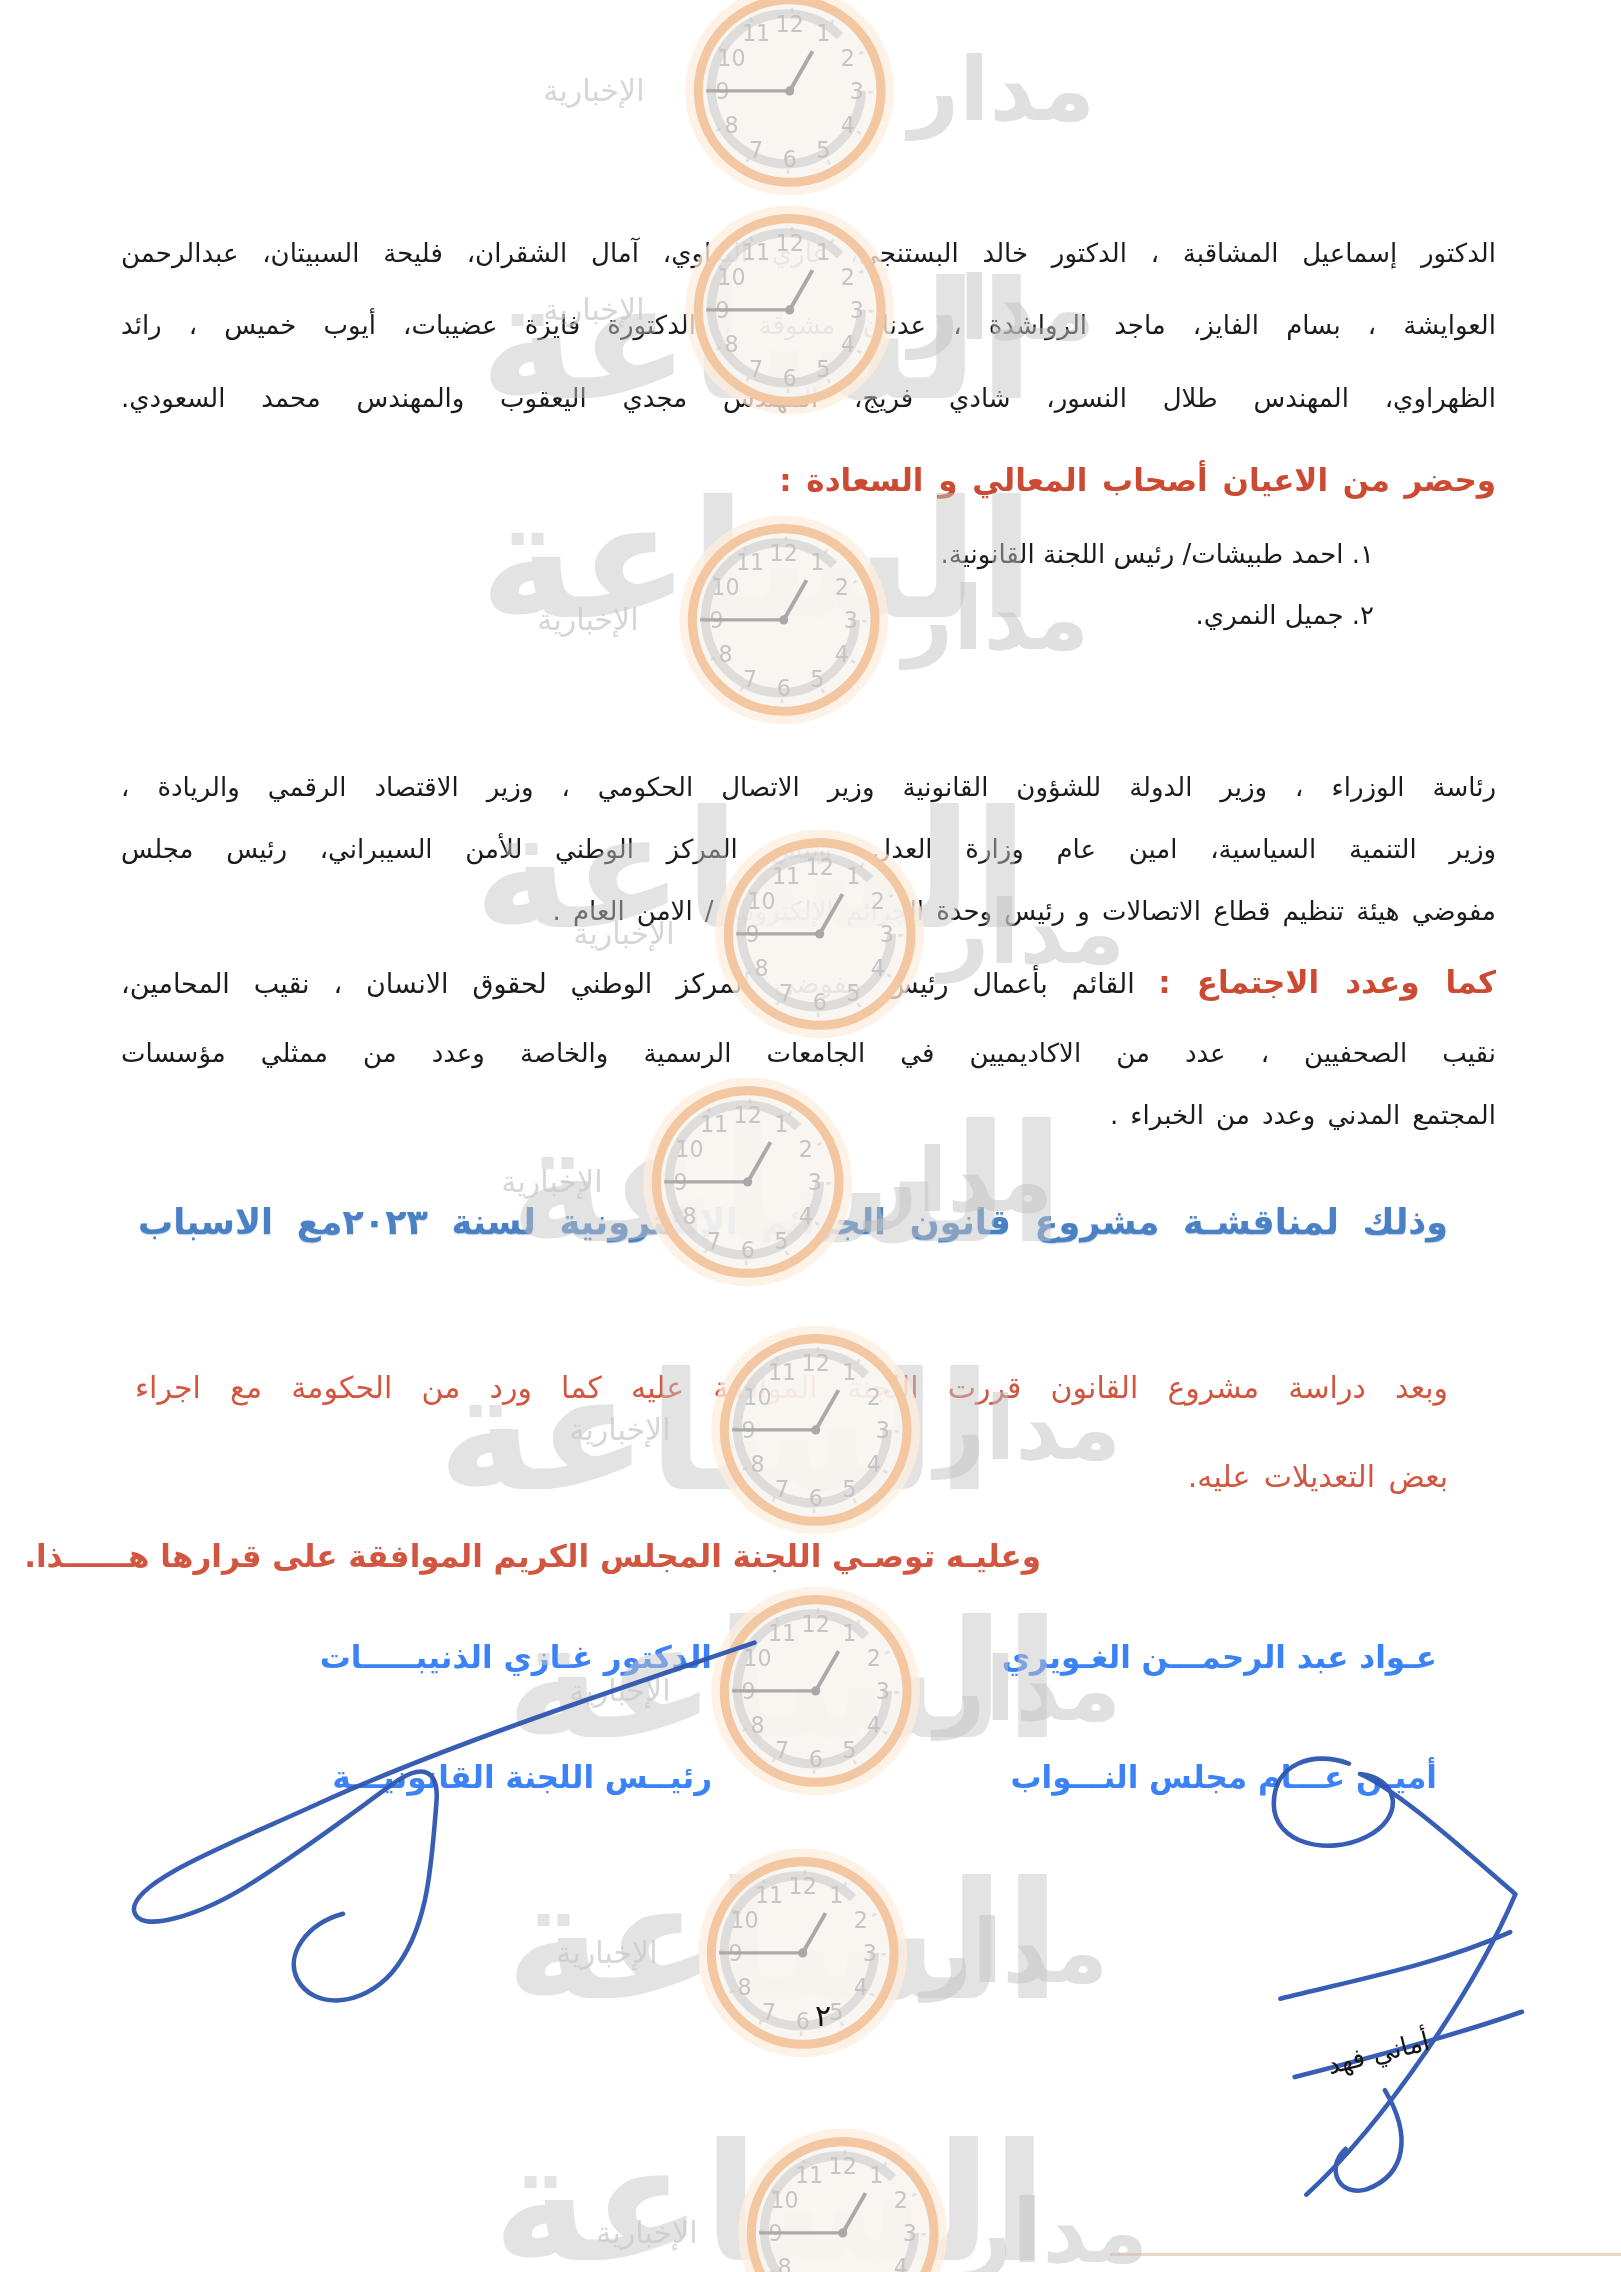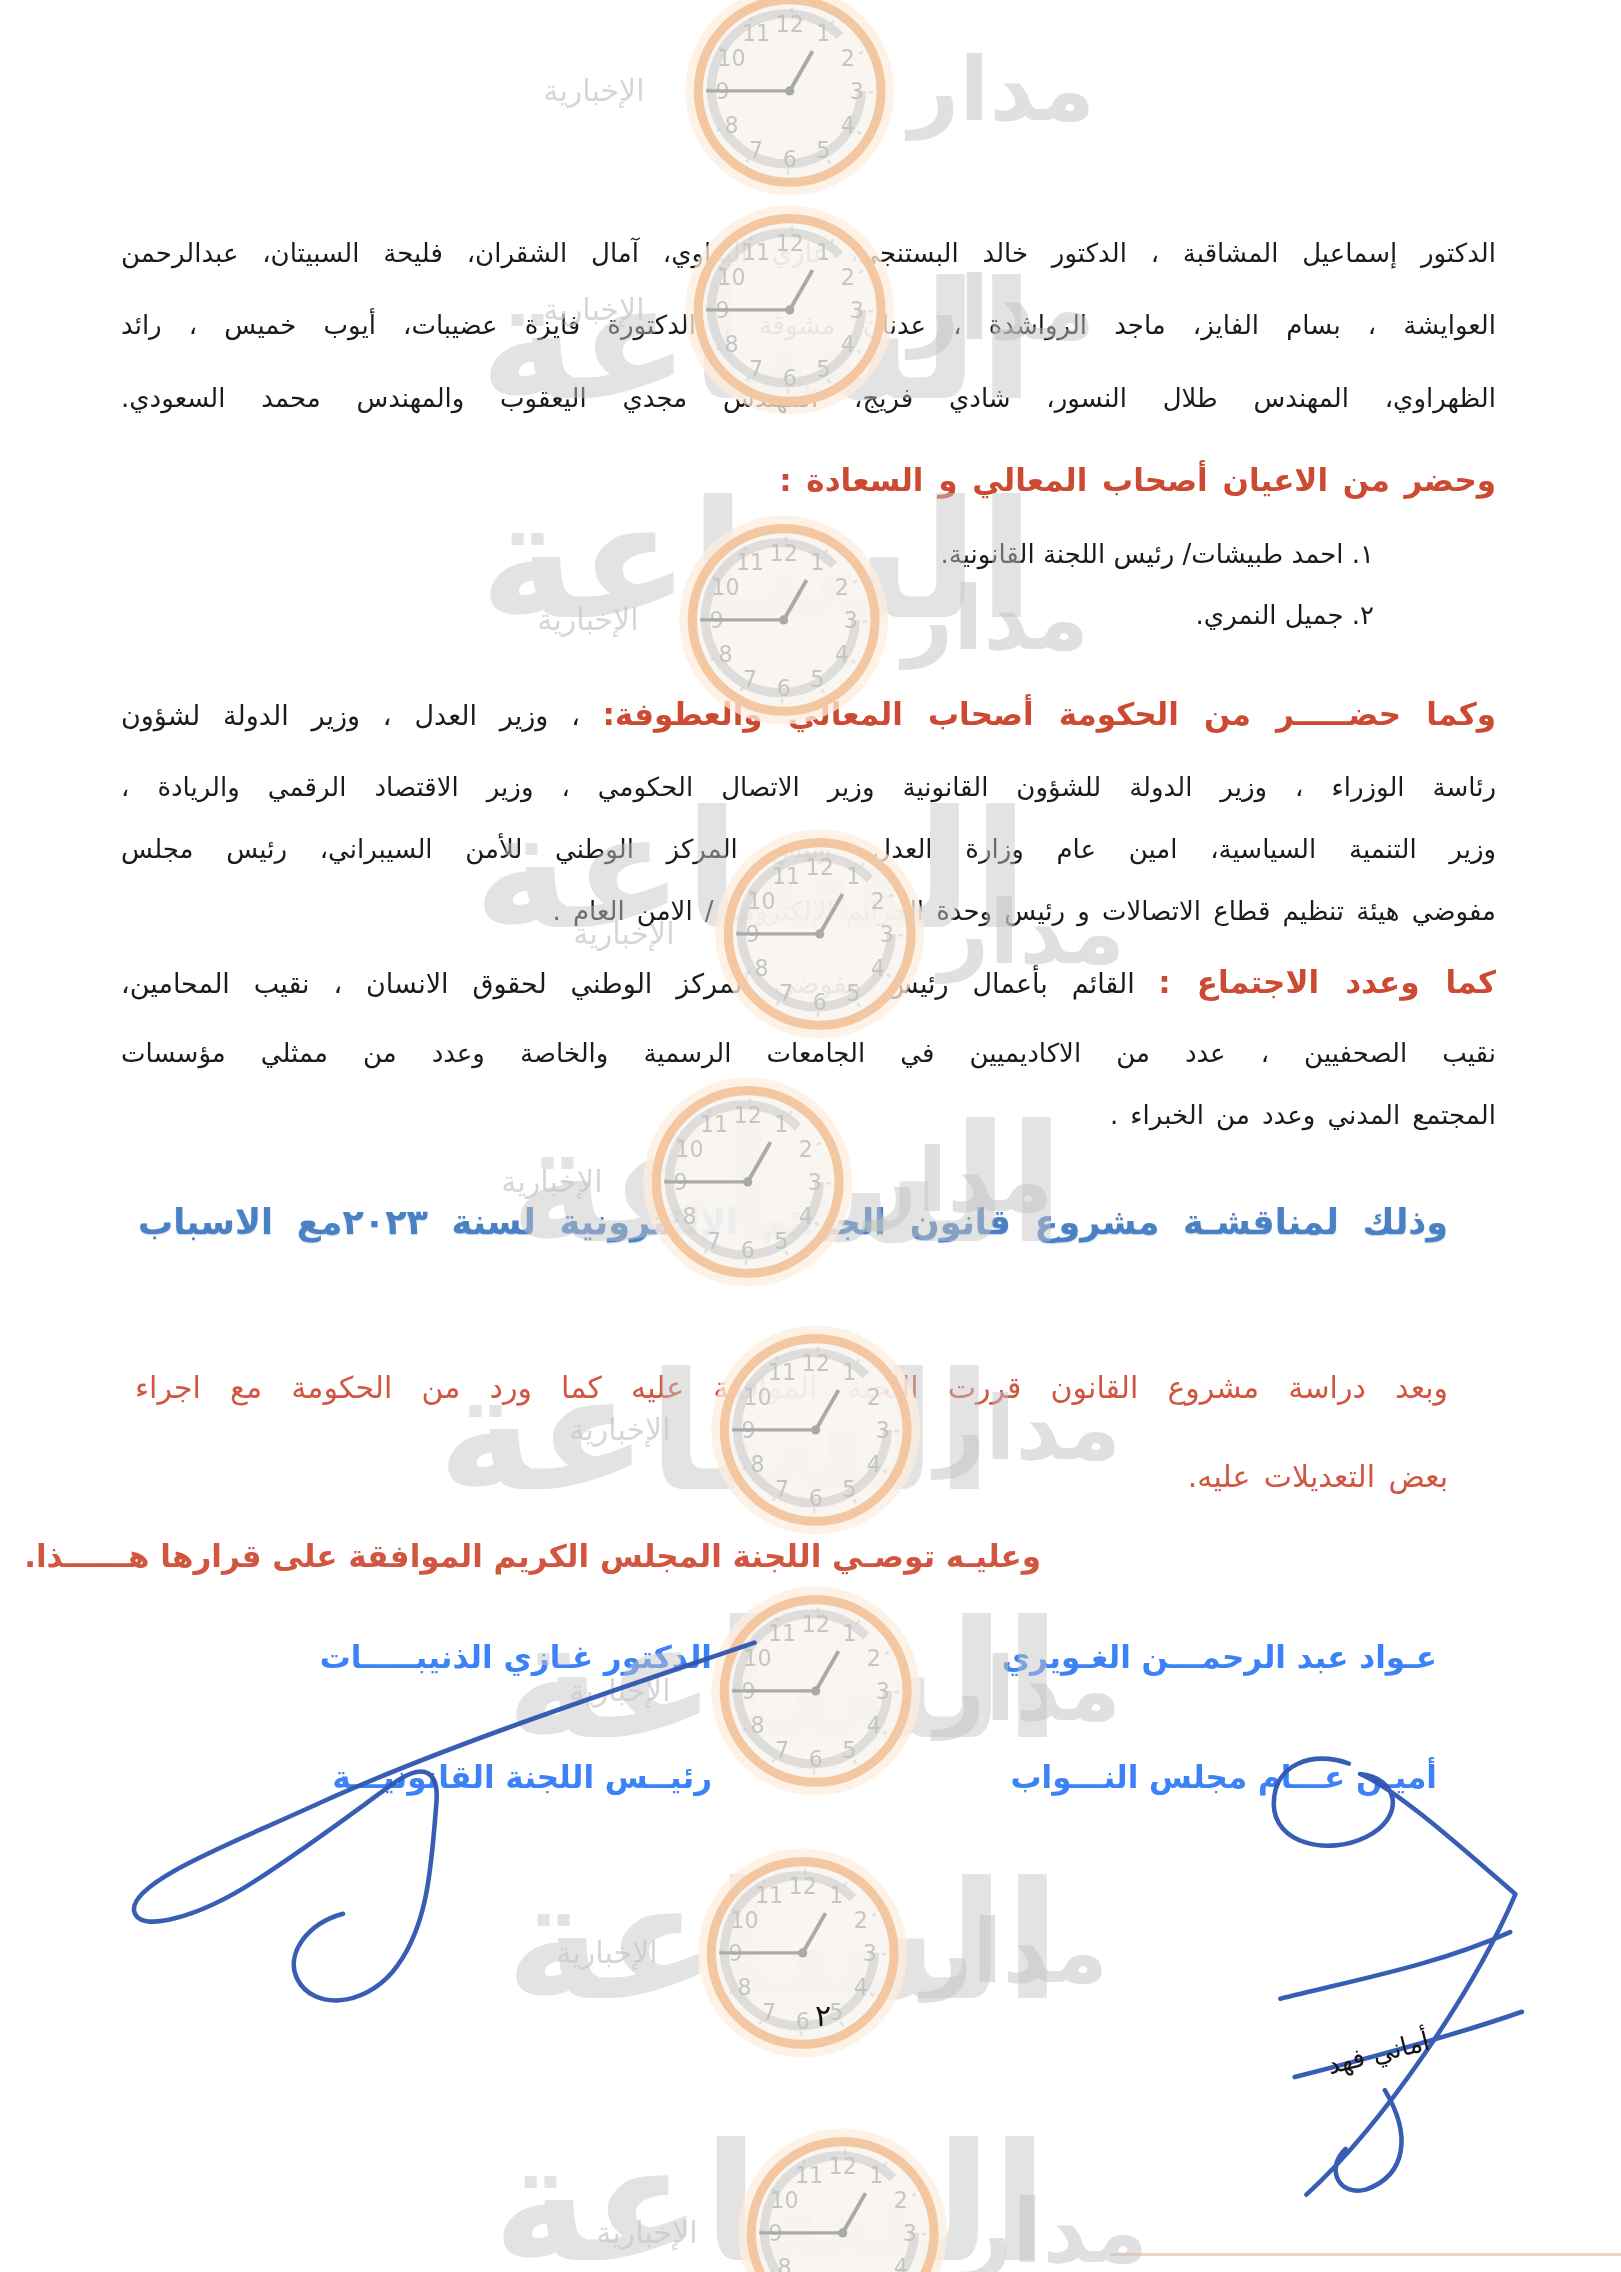--- a/index.html
+++ b/index.html
@@ -69,21 +69,20 @@
 <div class="doc">
 
   <p class="line" style="top:208px">الدكتور إسماعيل المشاقبة ، الدكتور خالد البستنجي، غازي البداوي، آمال الشقران، فليحة السبيتان، عبدالرحمن</p>
   <p class="line" style="top:280px">العوايشة ، بسام الفايز، ماجد الرواشدة ، عدنان مشوقة ، الدكتورة فايزة عضيبات، أيوب خميس ، رائد</p>
   <p class="line" style="top:353px">الظهراوي، المهندس طلال النسور، شادي فريج، المهندس مجدي اليعقوب والمهندس محمد السعودي.</p>
 
   <p class="line ralign h-red heading-size" style="top:426px">وحضر من الاعيان أصحاب المعالي و السعادة :</p>
   <p class="list-item" style="top:513px">١.  احمد طبيشات/ رئيس اللجنة القانونية.</p>
   <p class="list-item" style="top:574px">٢.  جميل النمري.</p>
 
-  <p class="line" style="top:665px"><span class="h-red heading-size">وكما حضـــــر من الحكومة أصحاب المعالي والعطوفة:</span> <span class="intro-black">،  وزير العدل ، وزير الدولة لشؤون</span></p>
   <p class="line" style="top:742px">رئاسة الوزراء ، وزير الدولة للشؤون القانونية وزير الاتصال الحكومي ، وزير الاقتصاد الرقمي والريادة ،</p>
   <p class="line" style="top:804px">وزير التنمية السياسية، امين عام وزارة العدل، رئيس المركز الوطني للأمن السيبراني، رئيس مجلس</p>
   <p class="line ralign" style="top:866px">مفوضي هيئة تنظيم قطاع الاتصالات و رئيس وحدة الجرائم الإلكترونية / الامن العام .</p>
 
   <p class="line" style="top:933px"><span class="h-red heading-size">كما وعدد الاجتماع :</span> <span class="intro-black">القائم بأعمال رئيس مفوضي المركز الوطني لحقوق الانسان ، نقيب المحامين،</span></p>
   <p class="line" style="top:1008px">نقيب الصحفيين ، عدد من الاكاديميين في الجامعات الرسمية والخاصة وعدد من ممثلي مؤسسات</p>
   <p class="line ralign" style="top:1070px">المجتمع المدني وعدد من الخبراء .</p>
 
   <p class="line blue-line" style="top:1161px">وذلك لمناقشـة مشروع قانون الجرائم الإلكترونية لسنة ٢٠٢٣مع الاسباب</p>
 

